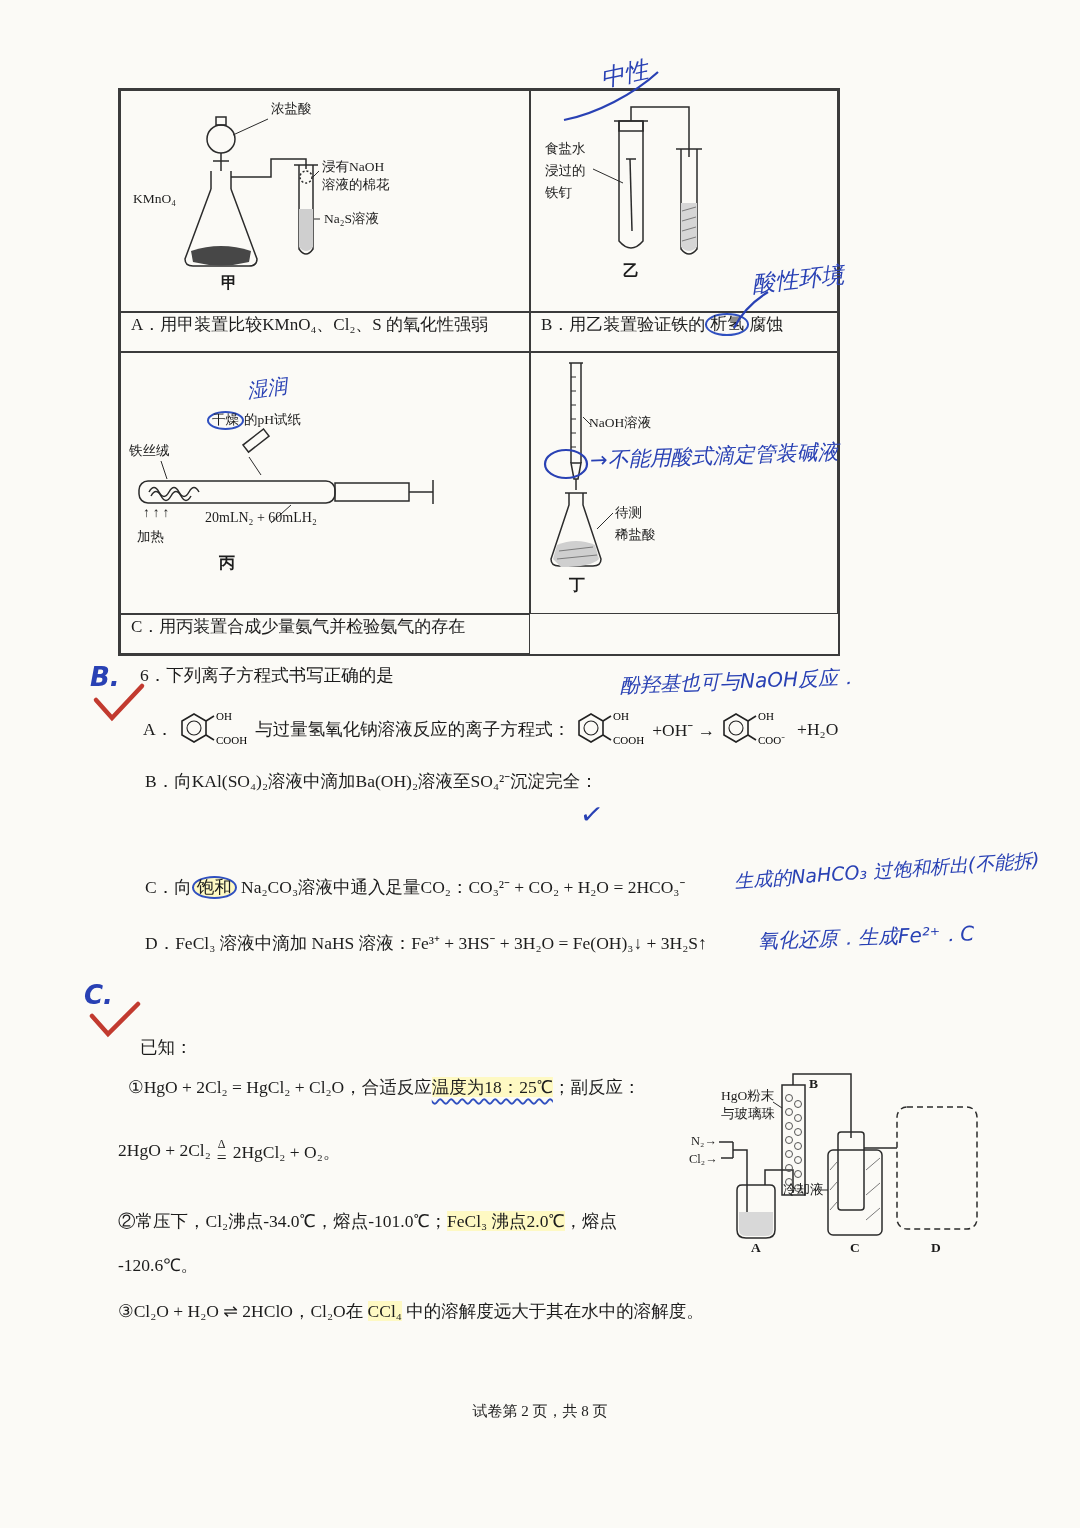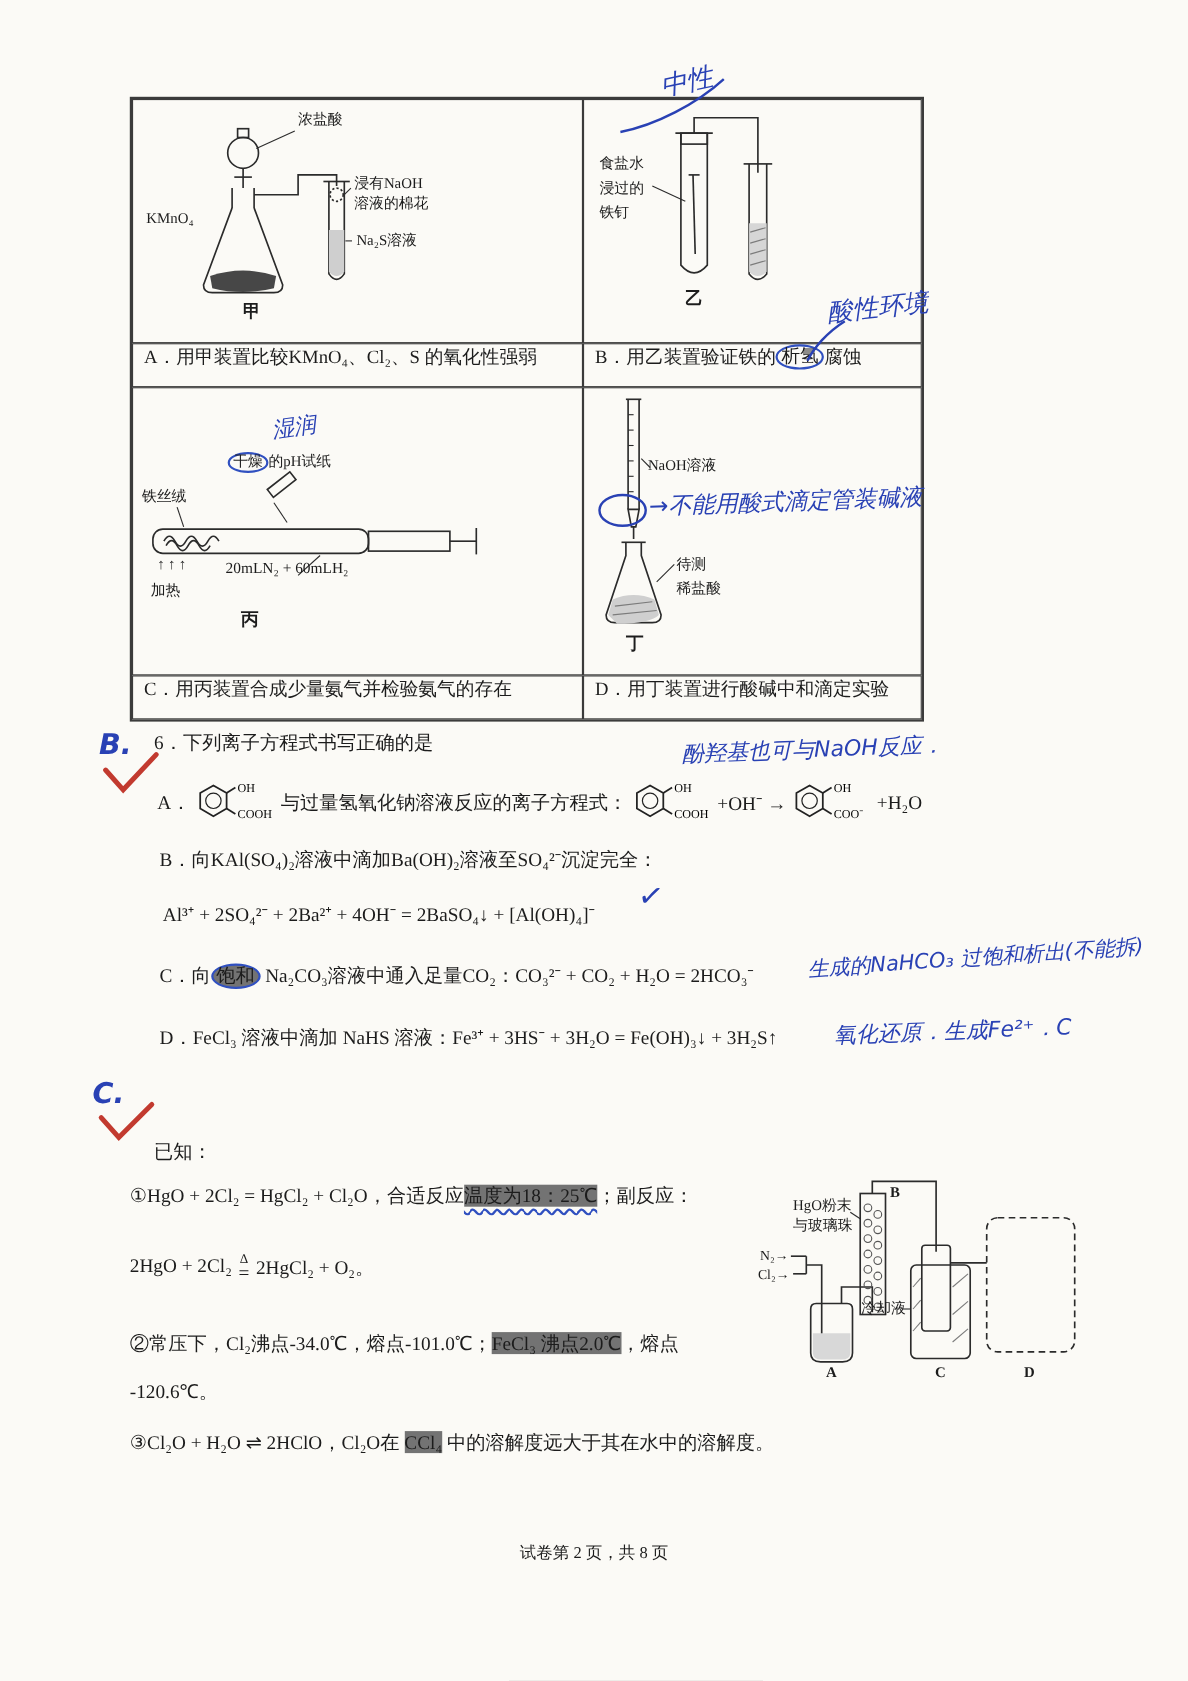--- a/index.html
+++ b/index.html
@@ -11,21 +11,21 @@
   .lbl{position:absolute;font-size:13.5px;line-height:1.25;white-space:nowrap}
   .cap{position:absolute;font-size:16px;font-weight:bold}
   .apx{position:absolute;left:118px;top:88px;width:722px;display:grid;
        grid-template-columns:410px 1fr;grid-template-rows:222px 40px 262px 40px;
        border:2px solid #3b3b3b;background:#fbfaf6}
   .cell{border:1px solid #3b3b3b;position:relative}
   .opt{display:flex;align-items:flex-start;padding:0 10px;font-size:17px;white-space:nowrap}
   .dsvg{position:absolute;left:0;top:0}
   .hw{position:absolute;color:#2941b4;font-family:"DejaVu Sans",sans-serif;
       font-style:italic;white-space:nowrap}
-  .hl{background:#737373}
+  .hl{background:#fef9c3}
   .circ{border:2px solid #3050c0;border-radius:50%;padding:0 3px;display:inline-block;line-height:1.1}
   .wavy{text-decoration:underline wavy #3050c0 1.5px;text-underline-offset:5px}
   .eqrow{position:absolute;display:flex;gap:6px;font-size:17.5px;white-space:nowrap}
   .deltaeq{display:inline-flex;flex-direction:column;align-items:center;line-height:.8}
   .deltaeq .d{font-size:12px}
   .rowflex{position:absolute;display:flex;align-items:center;gap:3px;font-size:17.5px;white-space:nowrap}
   svg{display:block;overflow:visible}
   .footer{position:absolute;left:0;right:0;text-align:center;font-size:15px}
 </style>
 </head>
@@ -152,23 +152,20 @@
         </g>
       </svg>
       <span class="lbl" style="left:58px;top:62px">NaOH溶液</span>
       <span class="lbl" style="left:84px;top:152px">待测</span>
       <span class="lbl" style="left:84px;top:174px">稀盐酸</span>
       <span class="cap" style="left:38px;top:222px">丁</span>
     </div>
 
     <div class="cell opt">
       <span>C．用丙装置合成少量氨气并检验氨气的存在</span>
-    </div>
-    <div class="cell opt">
-      <span>D．用丁装置进行酸碱中和滴定实验</span>
     </div>
   </div>
 
   <span class="abs t17" style="left:140px;top:662px">6．下列离子方程式书写正确的是</span>
 
   <div class="rowflex" style="left:143px;top:706px">
     <span>A．</span>
     <svg width="76" height="46" viewBox="0 0 76 46">
       <polygon points="18,8 30,15 30,29 18,36 6,29 6,15" fill="none" stroke="#222" stroke-width="1.6"></polygon>
       <circle cx="18" cy="22" r="7" fill="none" stroke="#222" stroke-width="1.1"></circle>
@@ -192,29 +189,28 @@
       <circle cx="18" cy="22" r="7" fill="none" stroke="#222" stroke-width="1.1"></circle>
       <line x1="30" y1="15" x2="38" y2="10" stroke="#222" stroke-width="1.6"></line>
       <line x1="30" y1="29" x2="38" y2="34" stroke="#222" stroke-width="1.6"></line>
       <text x="40" y="14" font-size="11">OH</text>
       <text x="40" y="38" font-size="11">COO⁻</text>
     </svg>
     <span>+H₂O</span>
   </div>
 
   <span class="abs t17" style="left:145px;top:768px">B．向KAl(SO₄)₂溶液中滴加Ba(OH)₂溶液至SO₄²⁻沉淀完全：</span>
-  <span class="abs t17" style="left:148px;top:818px">Al³⁺ + 2SO₄²⁻ + 2Ba²⁺ + 4OH⁻ = 2BaSO₄↓ + [Al(OH)₄]⁻</span>
 
   <span class="abs t17" style="left:145px;top:874px"><span>C．向</span><span class="circ hl">饱和</span><span> Na₂CO₃溶液中通入足量CO₂：</span><span>CO₃²⁻ + CO₂ + H₂O = 2HCO₃⁻</span></span>
 
   <span class="abs t17" style="left:145px;top:930px">D．FeCl₃ 溶液中滴加 NaHS 溶液：Fe³⁺ + 3HS⁻ + 3H₂O = Fe(OH)₃↓ + 3H₂S↑</span>
 
   <span class="abs t17" style="left:140px;top:1034px">已知：</span>
 
-  <span class="abs t17" style="left:118px;top:1074px"><span>①HgO + 2Cl₂ = HgCl₂ + Cl₂O，合适反应</span><span class="hl wavy">温度为18：25℃</span><span>；副反应：</span></span>
+  <span class="abs t17" style="left:128px;top:1074px"><span>①HgO + 2Cl₂ = HgCl₂ + Cl₂O，合适反应</span><span class="hl wavy">温度为18：25℃</span><span>；副反应：</span></span>
 
   <div class="eqrow" style="left:118px;top:1140px">
     <span>2HgO + 2Cl₂</span>
     <span class="deltaeq">
         <span class="d">Δ</span>
         <span>=</span>
       </span>
     <span>2HgCl₂ + O₂。</span>
   </div>
 

